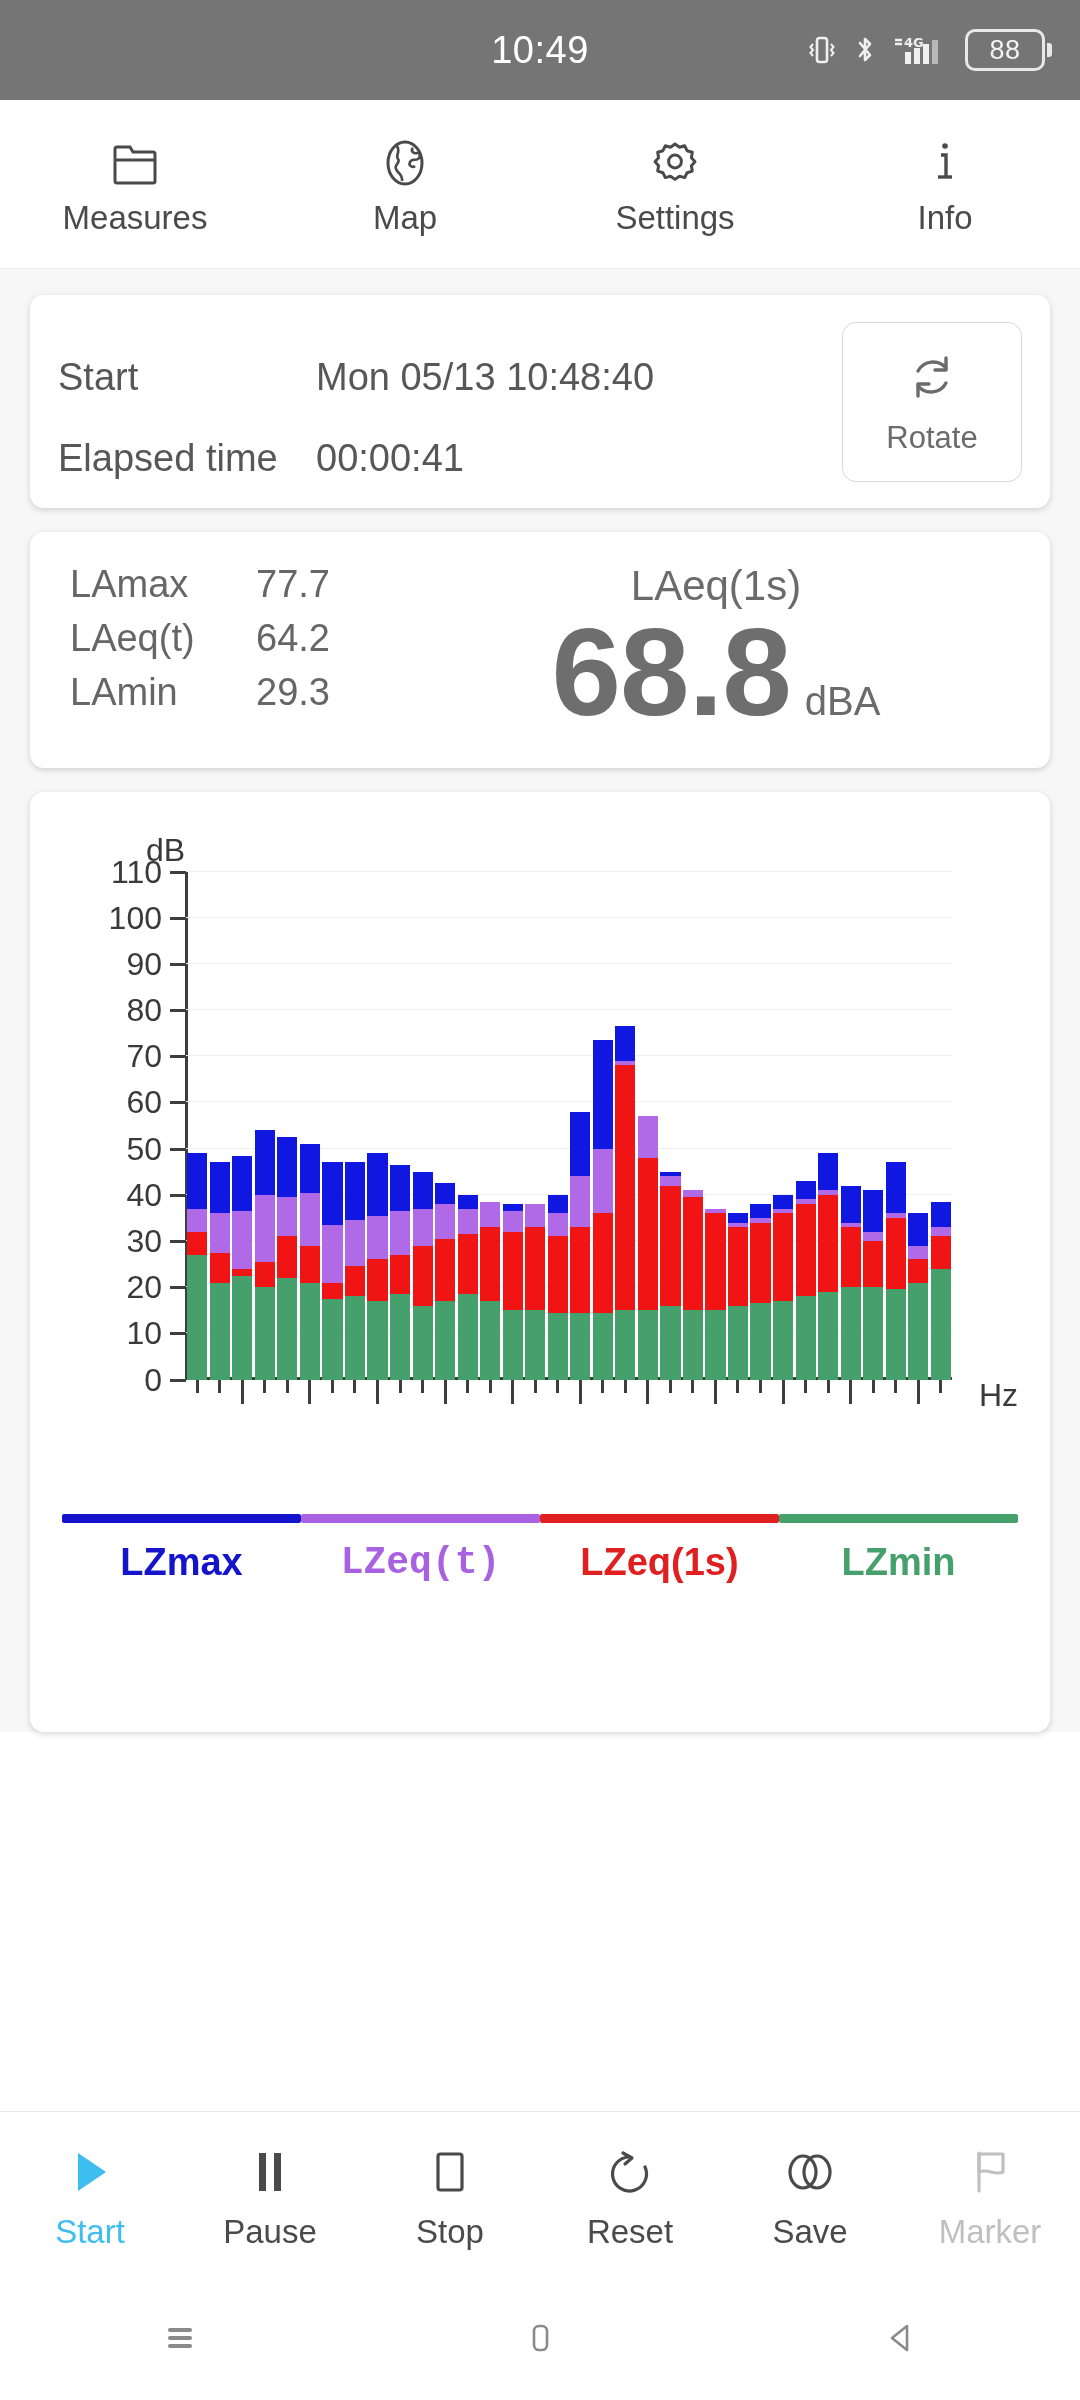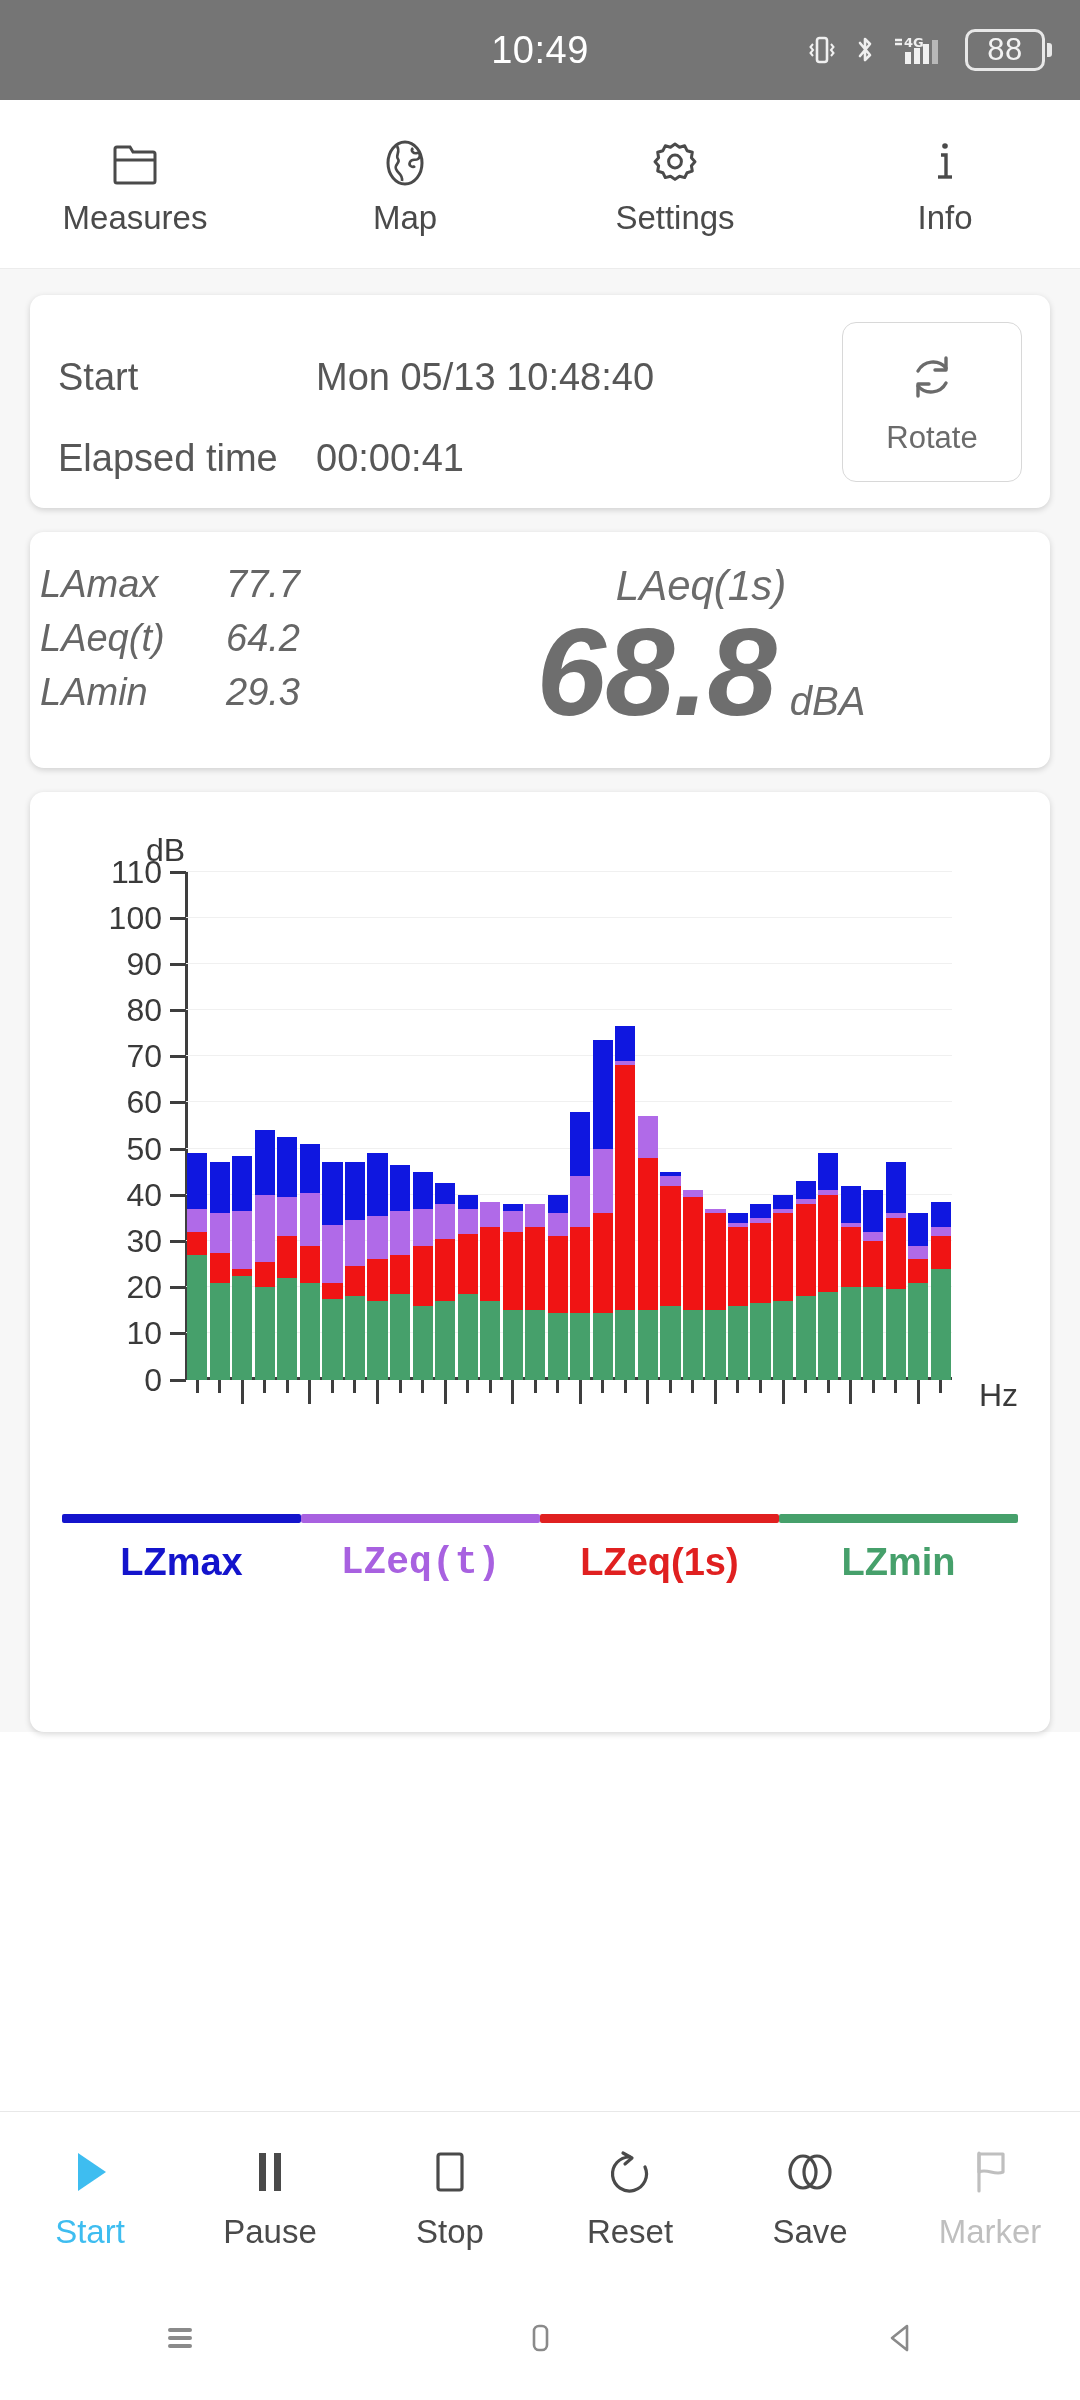--- a/index.html
+++ b/index.html
@@ -23,21 +23,21 @@
   .status-icons{
     position:absolute;right:28px;display:flex;align-items:center;gap:16px;
   }
   .status-icons svg{display:block;}
   .batt{
     display:flex;align-items:center;
   }
   .batt-body{
     width:74px;height:36px;border:3px solid #e8e8e8;border-radius:10px;
     display:flex;align-items:center;justify-content:center;
-    font-size:31px;color:#f2f2f2;letter-spacing:0.5px;
+    font-size:27px;color:#f2f2f2;letter-spacing:0.5px;
   }
   .batt-cap{width:5px;height:14px;background:#e8e8e8;border-radius:0 3px 3px 0;margin-left:2px;}
 
   
   .topnav{
     height:168px;background:#fff;display:flex;align-items:center;
     border-bottom:1px solid #ececec;
   }
   .topnav-item{
     flex:1;display:flex;flex-direction:column;align-items:center;justify-content:center;gap:10px;
@@ -62,21 +62,21 @@
   .sess-label{width:258px;flex:0 0 258px;}
   .sess-value{white-space:nowrap;margin-top:32px;}
   .rotate-btn{
     width:178px;height:158px;border:1px solid #d8d8d8;border-radius:14px;
     display:flex;flex-direction:column;align-items:center;justify-content:center;gap:6px;
     color:#6b6b6b;background:#fff;
   }
   .rotate-btn .rb-label{font-size:31px;}
 
   
-  #levels-card{display:flex;padding:26px 28px 30px 10px;margin-top:24px;font-style:italic;}
+  #levels-card{display:flex;padding:26px 28px 30px 40px;margin-top:24px;}
   .levels-left{width:340px;flex:0 0 340px;}
   .lv-row{display:flex;font-size:38px;color:#666;line-height:1.42;}
   .lv-name{width:186px;flex:0 0 186px;}
   .levels-right{flex:1;display:flex;flex-direction:column;align-items:center;justify-content:space-between;}
   .laeq-title{font-size:42px;color:#6b6b6b;margin-top:4px;}
   .laeq-main{display:flex;align-items:baseline;margin-top:-4px;}
   .laeq-value{font-size:125px;font-weight:bold;color:#6e6e6e;line-height:1.05;letter-spacing:-1px;}
   .laeq-unit{font-size:40px;color:#6b6b6b;margin-left:14px;}
 
   

